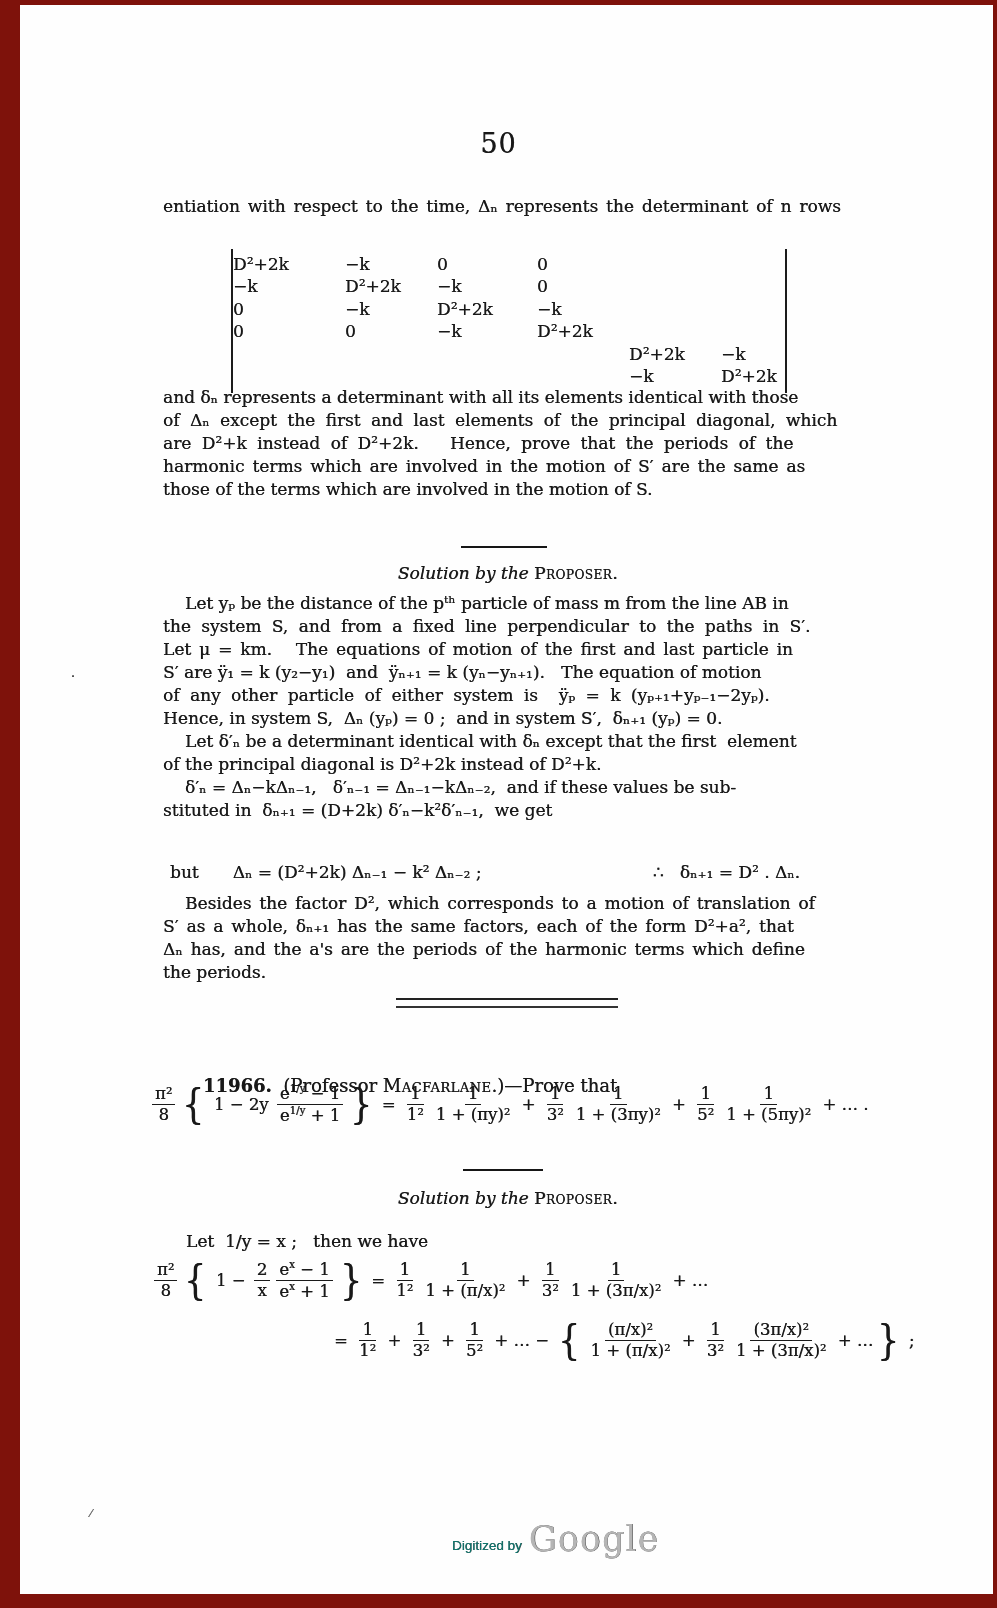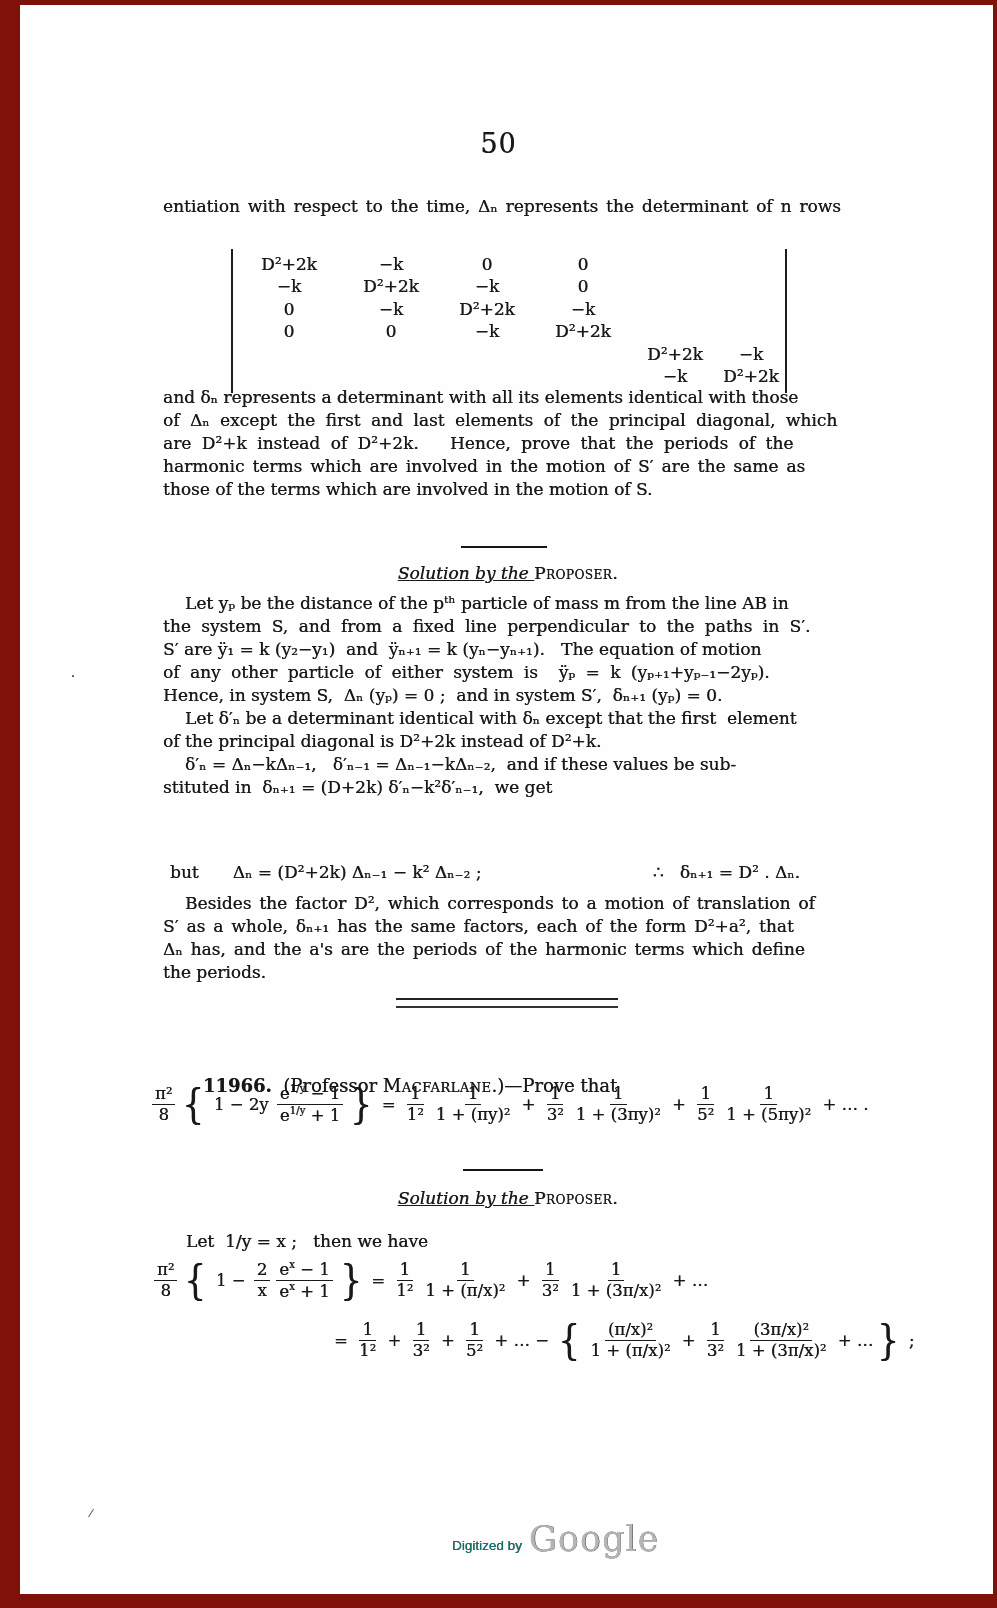--- a/index.html
+++ b/index.html
@@ -16,37 +16,37 @@
   .blk{position:absolute;}
   .line{white-space:pre;}
   .ind{padding-left:22px;}
   .ws1{word-spacing:2.5px;}
   .ws2{word-spacing:5px;}
   .intro{top:195px;left:163px;width:700px;}
   
   .det{top:249px;left:231px;width:552px;border-left:2px solid #1c1c1c;border-right:2px solid #1c1c1c;
        padding:4px 0 6px 0;}
   .det-row{display:flex;height:22.4px;}
-  .det-c{display:inline-block;text-align:center;white-space:pre;}
+  .det-c{display:inline-block;white-space:pre;}
   .det-c:nth-child(1){width:112px;}
   .det-c:nth-child(2){width:92px;}
   .det-c:nth-child(3){width:100px;}
   .det-c:nth-child(4){width:92px;}
   .det-c:nth-child(5){width:92px;}
   .det-c:nth-child(6){width:60px;}
   .pend{top:386px;left:163px;width:700px;}
   .rule{background:#161616;height:2px;}
   .rule1{top:546px;left:461px;width:86px;}
   .rule3{top:1169px;left:463px;width:80px;}
   .rule2{top:998px;left:396px;width:222px;height:6px;background:transparent;
          border-top:2px solid #222;border-bottom:2px solid #333;}
   .heading{text-align:center;width:690px;left:163px;}
   .h1{top:562px;}
   .h2{top:1187px;}
-  .it{font-style:italic;text-decoration:underline;}
+  .it{font-style:italic;}
   .sc{font-variant:small-caps;letter-spacing:0.5px;}
   .para1{top:592px;left:163px;width:700px;}
   .eq1{top:820px;left:163px;width:690px;text-align:center;white-space:pre;}
   .sqb{font-size:1.45em;font-weight:300;position:relative;top:1px;}
   .butline{top:861px;left:170px;width:688px;display:flex;white-space:pre;}
   .but-eq{margin-left:34px;}
   .but-conc{margin-left:auto;margin-right:58px;}
   .closing{top:892px;left:163px;width:700px;}
   .qhead{top:1051px;left:180px;width:690px;font-size:18px;white-space:pre;}
   .qnum{font-weight:bold;}
@@ -147,20 +147,21 @@
 
   <div class="blk rule rule1"></div>
 
   <div class="blk heading h1">
     <span class="it">Solution by the </span><span class="sc">Proposer.</span>
   </div>
 
   <div class="blk para1">
     <div class="line ind">Let yₚ be the distance of the pᵗʰ particle of mass m from the line AB in</div>
     <div class="line ws2">the system S, and from a fixed line perpendicular to the paths in S′.</div>
+    <div class="line ws1">Let μ = km.   The equations of motion of the first and last particle in</div>
     <div class="line">S′ are ÿ₁ = k (y₂−y₁)  and  ÿₙ₊₁ = k (yₙ−yₙ₊₁).   The equation of motion</div>
     <div class="line ws2">of any other particle of either system is  ÿₚ = k (yₚ₊₁+yₚ₋₁−2yₚ).</div>
     <div class="line">Hence, in system S,  Δₙ (yₚ) = 0 ;  and in system S′,  δₙ₊₁ (yₚ) = 0.</div>
     <div class="line ind">Let δ′ₙ be a determinant identical with δₙ except that the first  element</div>
     <div class="line">of the principal diagonal is D²+2k instead of D²+k.</div>
     <div class="line ind">δ′ₙ = Δₙ−kΔₙ₋₁,   δ′ₙ₋₁ = Δₙ₋₁−kΔₙ₋₂,  and if these values be sub-</div>
     <div class="line">stituted in  δₙ₊₁ = (D+2k) δ′ₙ−k²δ′ₙ₋₁,  we get</div>
   </div>
 
 

